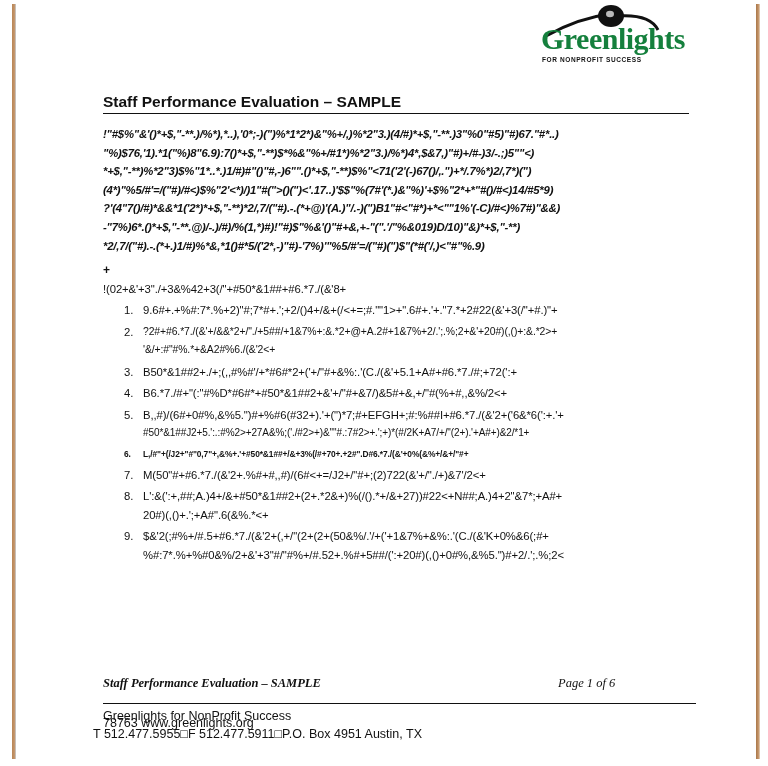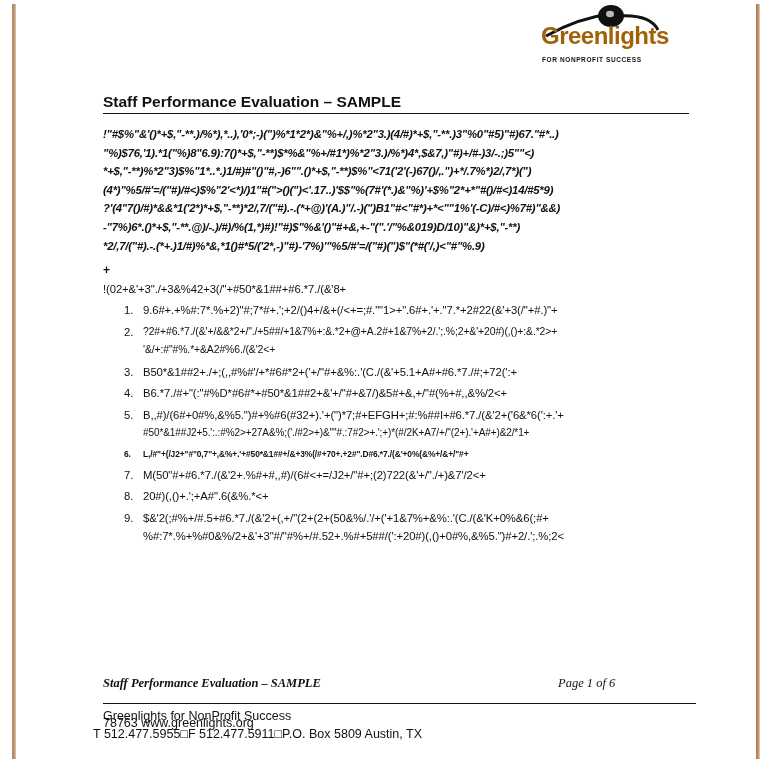--- a/index.html
+++ b/index.html
@@ -7,22 +7,22 @@
       width: 768px; height: 766px; background: #ffffff; position: relative; overflow: hidden;
       font-family: "Liberation Sans", sans-serif; color: #111;
     }
     .edge { position: absolute; top: 4px; width: 4px; height: 755px;
       background: linear-gradient(to right, #b98657, #c49468 60%, #c8d2dc); }
     .edge.left { left: 12px; }
     .edge.right { left: 756px; background: linear-gradient(to right, #a9774a, #c49468 60%, #e7d6c4); }
     .page { position: absolute; left: 103px; top: 0; width: 590px; height: 766px; }
     .logo { position: absolute; left: 435px; top: 2px; width: 140px; height: 62px; }
     .logo svg { position: absolute; left: 0; top: 0; }
-    .logo-word { position: absolute; left: 3px; top: 20px; font-family: Liberation Sans, sans-serif;
-      font-size: 24px; font-weight: bold; letter-spacing: -0.5px; color: #a16207; }
+    .logo-word { position: absolute; left: 3px; top: 20px; font-family: Liberation Serif, serif;
+      font-size: 30px; font-weight: bold; letter-spacing: -0.5px; color: #15803d; }
     .logo-tag { position: absolute; left: 4px; top: 54px; font-size: 6.5px; font-weight: bold;
       letter-spacing: 0.6px; color: #111; white-space: nowrap; }
     .title { position: absolute; left: 0; top: 93px; width: 586px; font-size: 15.5px; font-weight: bold;
       border-bottom: 1.5px solid #111; padding-bottom: 2px; }
     .intro { position: absolute; left: 0; top: 125px; width: 590px; font-size: 11.3px; font-style: italic;
       font-weight: bold; line-height: 18.6px; letter-spacing: -0.2px; }
     .intro .ln { white-space: nowrap; display: block; }
     .plus { position: absolute; left: 0; top: 263px; font-size: 12px; font-weight: bold; }
     .lead { position: absolute; left: 0; top: 283px; font-size: 11.3px; white-space: nowrap; letter-spacing: -0.1px; }
     ol.items { position: absolute; left: 0; top: 301px; width: 590px; margin: 0; padding: 0; list-style: none; }
@@ -101,28 +101,29 @@
     <li class="small">
       <span class="num">6.</span>
       <span class="ln">L,/#"+(/J2+"#"0,7"+,&amp;%+.'+#50*&amp;1##+/&amp;+3%(/#+70+.+2#".D#6.*7./(&amp;'+0%(&amp;%+/&amp;+/"#+</span>
     </li>
     <li>
       <span class="num">7.</span>
       <span class="ln">M(50"#+#6.*7./(&amp;'2+.%#+#,,#)/(6#&lt;+=/J2+/"#+;(2)722(&amp;'+/"./+)&amp;7'/2&lt;+</span>
     </li>
     <li>
       <span class="num">8.</span>
+      <span class="ln">L':&amp;(':+,##;A.)4+/&amp;+#50*&amp;1##2+(2+.*2&amp;+)%(/().*+/&amp;+27))#22&lt;+N##;A.)4+2"&amp;7*;+A#+</span>
       <span class="ln">20#)(,()+.';+A#".6(&amp;%.*&lt;+</span>
     </li>
     <li>
       <span class="num">9.</span>
       <span class="ln">$&amp;'2(;#%+/#.5+#6.*7./(&amp;'2+(,+/"(2+(2+(50&amp;%/.'/+('+1&amp;7%+&amp;%:.'(C./(&amp;'K+0%&amp;6(;#+</span>
       <span class="ln">%#:7*.%+%#0&amp;%/2+&amp;'+3"#/"#%+/#.52+.%#+5##/(':+20#)(,()+0#%,&amp;%5.")#+2/.';.%;2&lt;</span>
     </li>
   </ol>
 
   <div class="footer-left">Staff Performance Evaluation – SAMPLE</div>
   <div class="footer-right">Page 1 of 6</div>
   <div class="footer-rule"></div>
   <div class="org l1">Greenlights for NonProfit Success</div>
-  <div class="org l2">T 512.477.5955□F 512.477.5911□P.O. Box 5809 Austin, TX</div>
+  <div class="org l2">T 512.477.5955□F 512.477.5911□P.O. Box 4951 Austin, TX</div>
   <div class="org l3">78763 www.greenlights.org</div>
 </div>
 
 </body></html>

